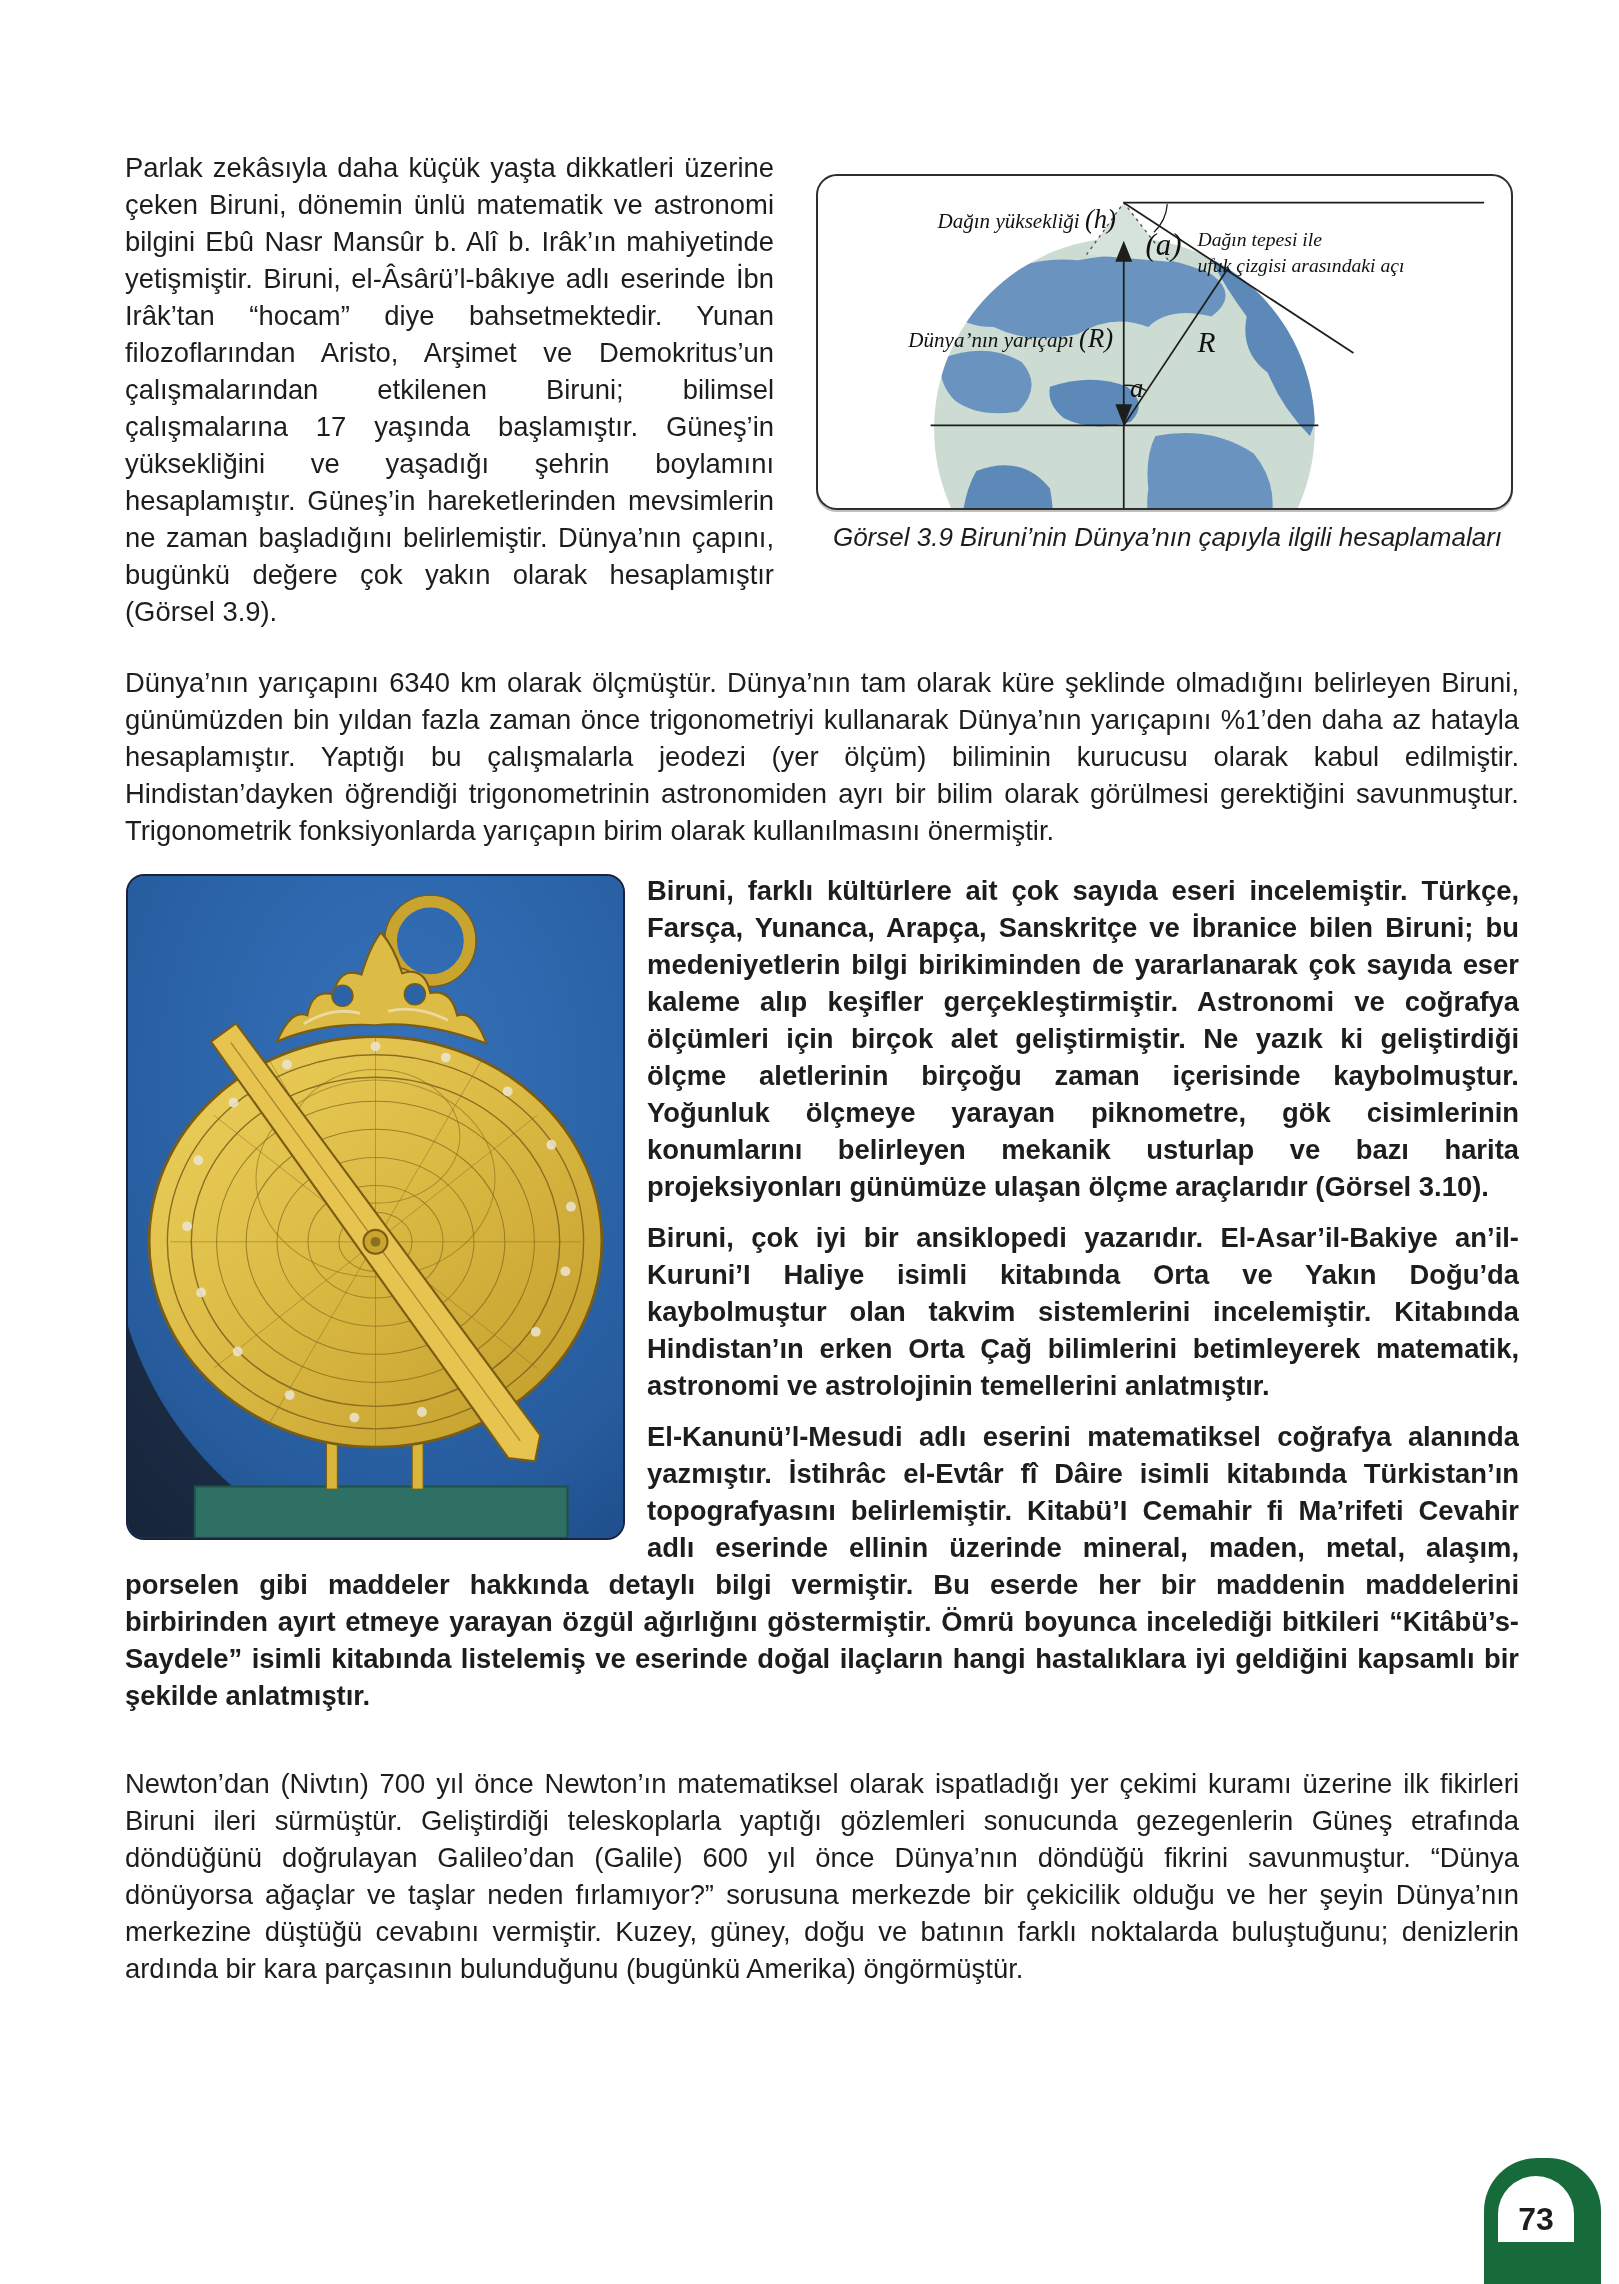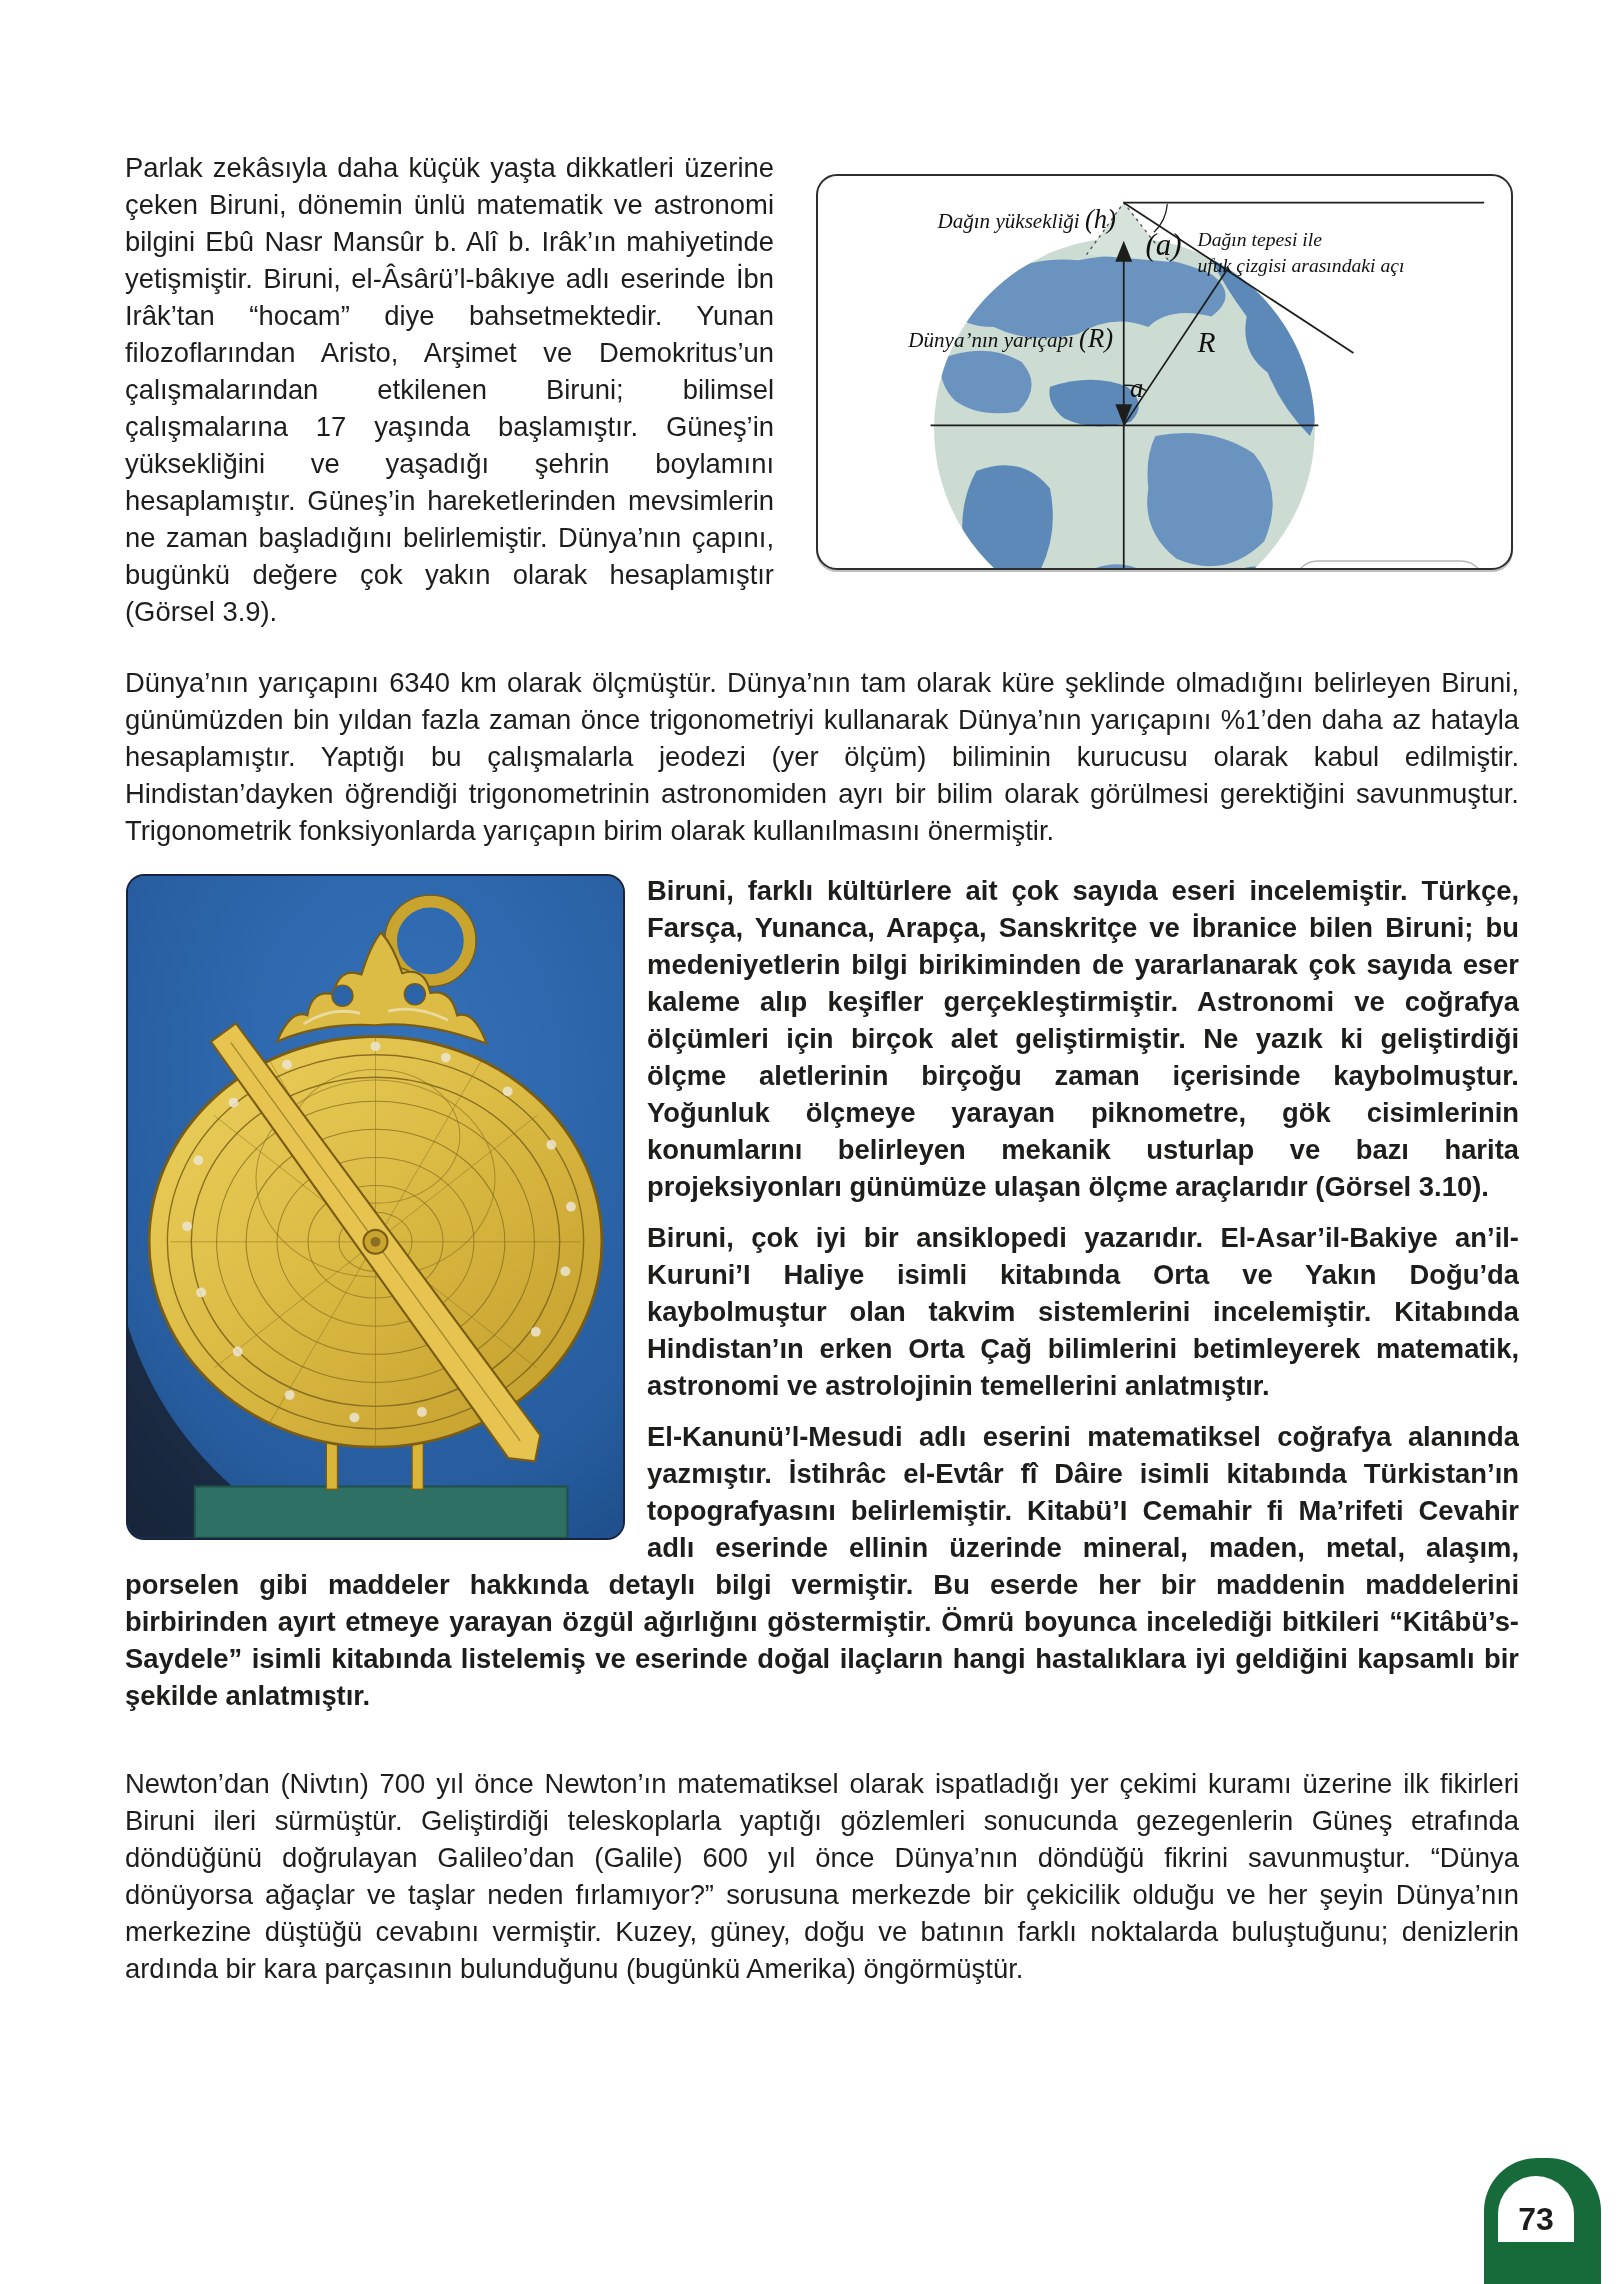--- a/index.html
+++ b/index.html
@@ -16,21 +16,21 @@
   .body-text {
     font-size:27.4px; line-height:37px;
     text-align:justify;
     color:#1d1d1b;
   }
   section { overflow:hidden; } 
 
   
   .fig39 { float:right; width:703px; margin:25px 0 14px 42px; }
   .fig39 .frame {
-    width:697px; height:396px;
+    width:697px; height:336px;
     border:2.1px solid #2e2e2e; border-radius:21px;
     background:#ffffff; overflow:hidden;
     box-shadow:0 2.1px 0 rgba(0,0,0,0.25);
   }
   .fig39 figcaption, .fig310 figcaption {
     display:block; font-style:italic; text-align:center;
     font-size:26px; line-height:32px; margin-top:11.2px; color:#1d1d1b;
   }
   .diagram-label { font-family:"Liberation Serif", serif; font-style:italic; fill:#111111; }
 
@@ -115,20 +115,21 @@
             <text class="diagram-label" x="540" y="100" font-size="28">Dağın tepesi ile</text>
             <text class="diagram-label" x="540" y="137" font-size="28">ufuk çizgisi arasındaki açı</text>
             <text class="diagram-label" x="420" y="243" font-size="30" text-anchor="end"><tspan>Dünya’nın yarıçapı </tspan><tspan font-size="38">(R)</tspan></text>
             <text class="diagram-label" x="540" y="250" font-size="42">R</text>
             <text class="diagram-label" x="444" y="315" font-size="38">a</text>
 
             <rect x="678" y="548" width="270" height="66" rx="33" fill="#ffffff" stroke="#b5b5b5" stroke-width="2"></rect>
             <text class="diagram-label" x="813" y="594" font-size="35" text-anchor="middle">cos a = R/R+h</text>
           </svg>
         </div>
+        <figcaption>Görsel 3.9 Biruni’nin Dünya’nın çapıyla ilgili hesaplamaları</figcaption>
       </figure>
       <p class="body-text">Parlak zekâsıyla daha küçük yaşta dikkatleri üzerine çeken Biruni, dönemin ünlü matematik ve astronomi bilgini Ebû Nasr Mansûr b. Alî b. Irâk’ın mahiyetinde yetişmiştir. Biruni, el-Âsârü’l-bâkıye adlı eserinde İbn Irâk’tan “hocam” diye bahsetmektedir. Yunan filozoflarından Aristo, Arşimet ve Demokritus’un çalışmalarından etkilenen Biruni; bilimsel çalışmalarına 17 yaşında başlamıştır. Güneş’in yüksekliğini ve yaşadığı şehrin boylamını hesaplamıştır. Güneş’in hareketlerinden mevsimlerin ne zaman başladığını belirlemiştir. Dünya’nın çapını, bugünkü değere çok yakın olarak hesaplamıştır (Görsel 3.9).</p>
     </section>
 
     <p class="body-text p-radius">Dünya’nın yarıçapını 6340 km olarak ölçmüştür.  Dünya’nın tam olarak küre şeklinde olmadığını belirleyen Biruni, günümüzden bin yıldan fazla zaman önce trigonometriyi kullanarak Dünya’nın yarıçapını %1’den daha az hatayla hesaplamıştır. Yaptığı bu çalışmalarla jeodezi (yer ölçüm) biliminin kurucusu olarak kabul edilmiştir. Hindistan’dayken öğrendiği trigonometrinin astronomiden ayrı bir bilim olarak görülmesi gerektiğini savunmuştur. Trigonometrik fonksiyonlarda yarıçapın birim olarak kullanılmasını önermiştir.</p>
 
     <section class="row3">
       <figure class="fig310">
         <div class="photo">
           <svg width="495" height="662" viewBox="0 0 704 941" xmlns="http://www.w3.org/2000/svg">

